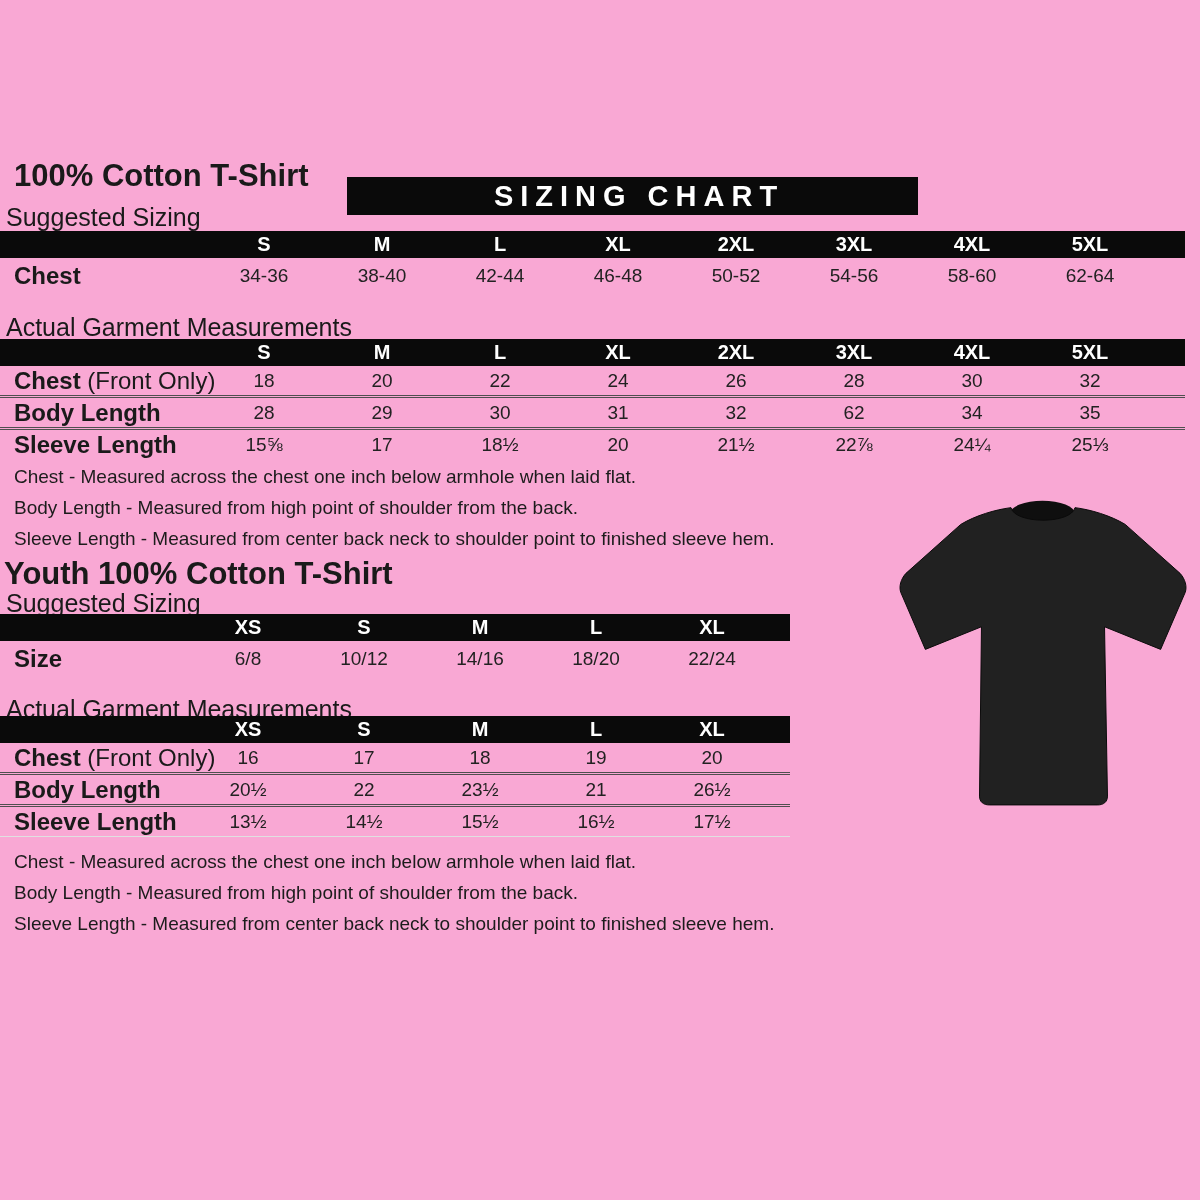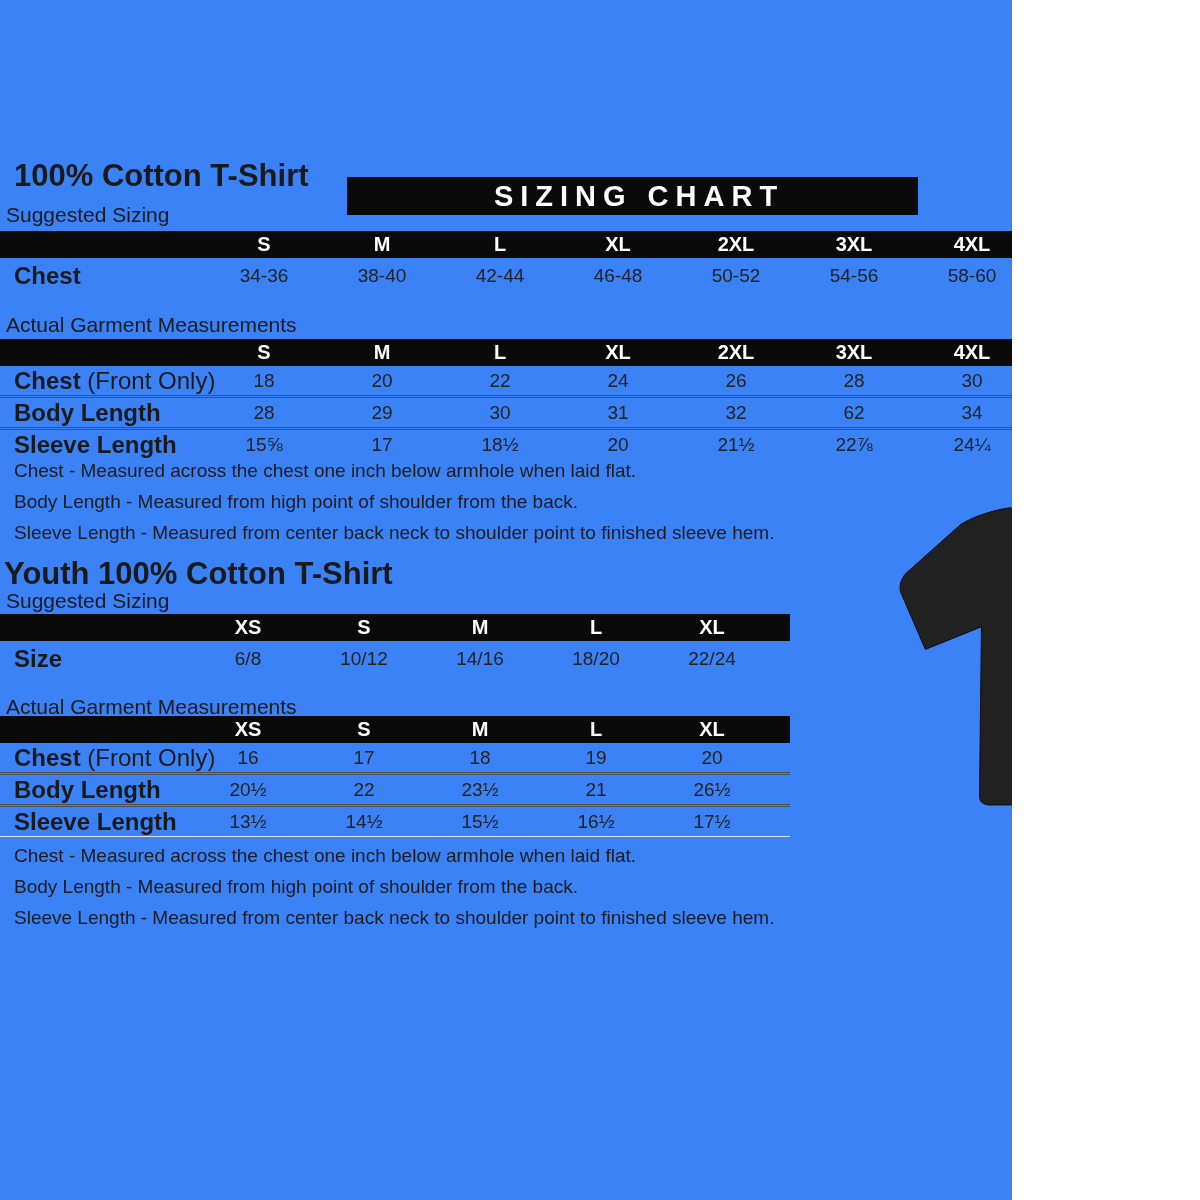--- a/index.html
+++ b/index.html
@@ -1,29 +1,29 @@
 <!DOCTYPE html>
 <html><head>
 <meta charset="utf-8">
 <style>
   html,body{margin:0;padding:0;background:#ffffff;}
   .canvas{
-    position:relative;width:1012px;height:1200px;background:#3b82f6;overflow:hidden;
+    position:relative;width:1200px;height:1200px;background:#f9a8d4;overflow:hidden;
     font-family:"Liberation Sans","DejaVu Sans",sans-serif;color:#1a1a1a;
   }
   .abs{position:absolute;}
   .page-title{font-size:31px;font-weight:700;letter-spacing:0;white-space:nowrap;}
   #adult-title{left:14px;top:158px;}
   #youth-title{left:4px;top:512px;margin-top:44px;}
   #banner{
     left:347px;top:177px;width:558px;height:38px;background:#0a0a0a;color:#ffffff;
     display:flex;align-items:center;justify-content:center;
     font-size:29px;font-weight:700;letter-spacing:7px;white-space:nowrap;padding-left:13px;
   }
-  .section-label{font-size:21px;color:#1a1a1a;white-space:nowrap;text-align:center;}
+  .section-label{font-size:25px;color:#1a1a1a;white-space:nowrap;text-align:center;}
   #adult-suggested-label{left:6px;top:203px;}
   #adult-actual-label{left:6px;top:313px;}
   #youth-suggested-label{left:6px;top:589px;}
   #youth-actual-label{left:6px;top:695px;}
 
   .sizing-table{left:0;}
   .sizing-table.adult{--label-w:205px;--col-w:118px;width:1185px;}
   .sizing-table.youthw{--label-w:190px;--col-w:116px;width:790px;}
   #table-adult-suggested{top:231px;}
   #table-adult-actual{top:339px;}
@@ -37,21 +37,21 @@
   .t-cell{box-sizing:border-box;}
   .t-label{width:var(--label-w);padding-left:14px;text-align:left;font-size:24px;white-space:nowrap;}
   .lbl-main{font-weight:700;}
   .lbl-suffix{font-weight:400;}
   .t-col{width:var(--col-w);text-align:center;font-size:19px;color:#222222;}
   .actual .t-row{border-bottom:3px double #4f4f4f;}
   .actual.adult .t-row:last-child{border-bottom:none;}
   .actual.youthw .t-row:last-child{border-bottom:1px solid #e0e0e0;}
 
   .notes{font-size:19px;color:#1c1c1c;}
-  .notes p{margin:0 0 10px 0;line-height:21px;white-space:nowrap;}
+  .notes p{margin:6px 0 10px 0;line-height:21px;white-space:nowrap;}
   #notes-adult{left:14px;top:460px;}
   #notes-youth{left:14px;top:845px;}
 
   #tshirt{left:885px;top:468px;width:315px;height:350px;}
 </style>
 </head>
 <body>
 
 <div class="canvas">
 

